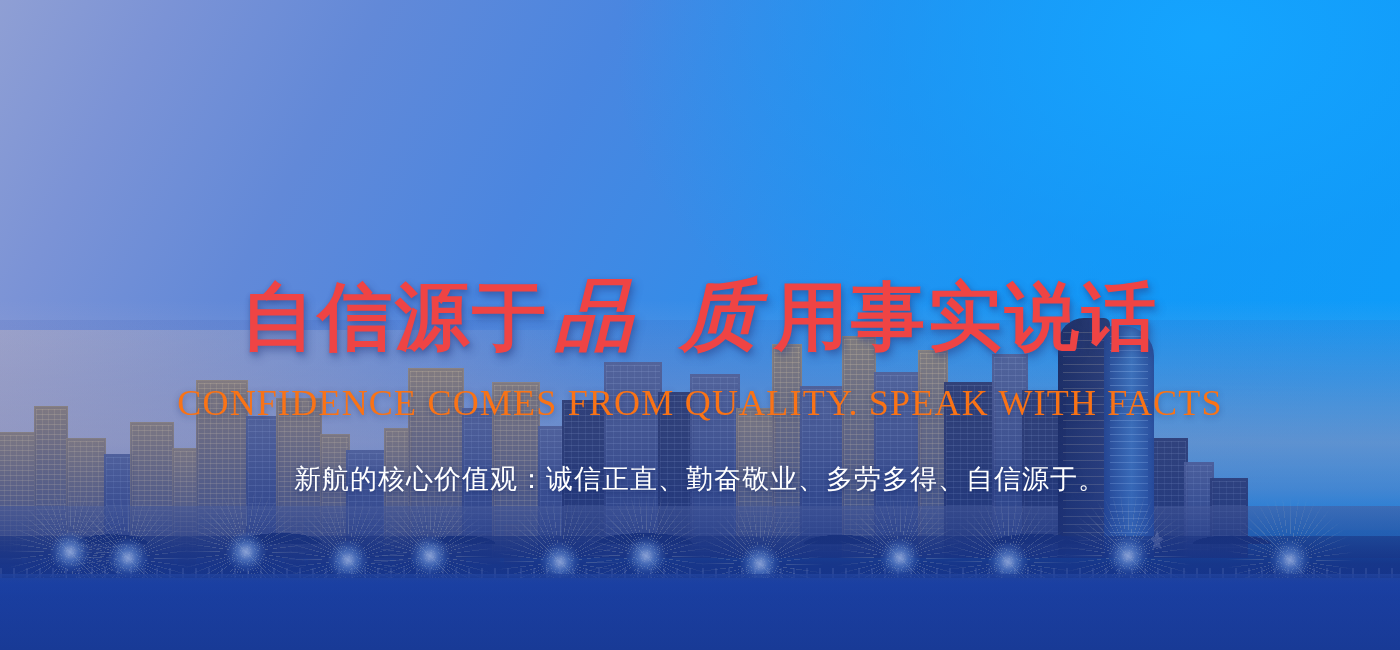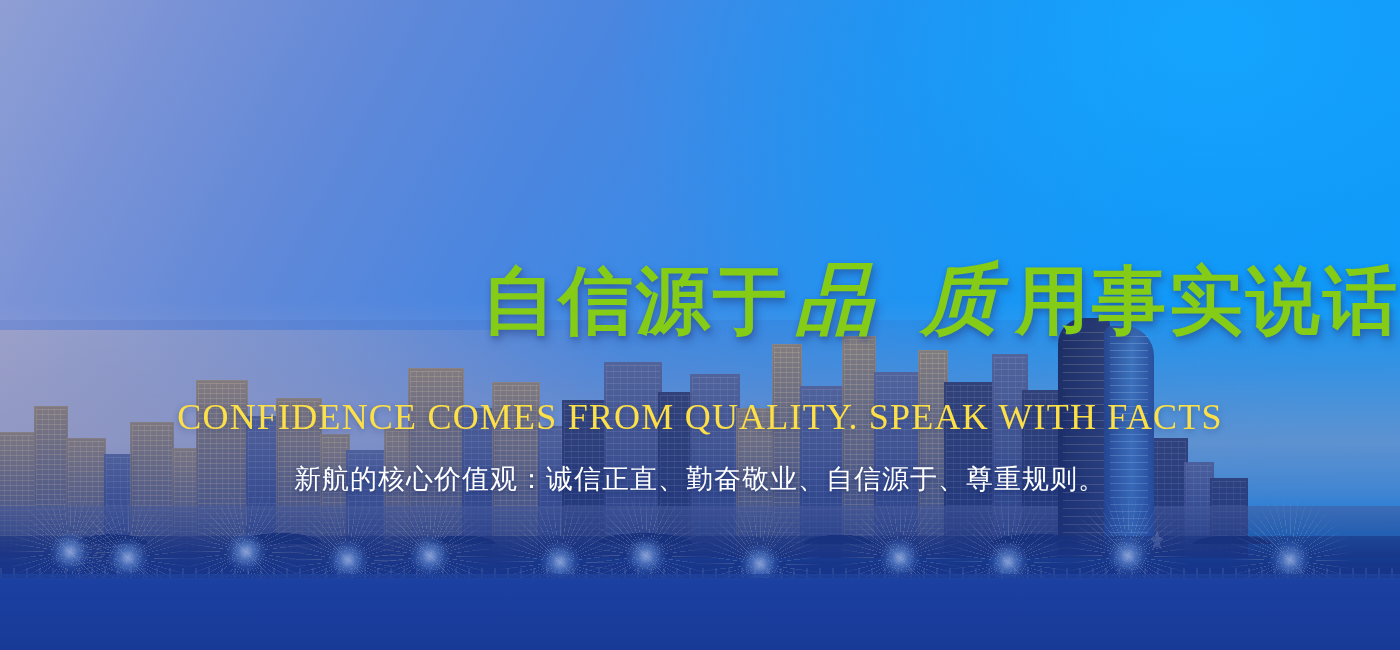--- a/index.html
+++ b/index.html
@@ -180,43 +180,43 @@
     position:absolute; top:157px; left:0; right:0;
     text-align:center;
     color:#ffffff;
     font-size:37px;
     font-weight:bold;
     letter-spacing:2px;
     text-shadow:0 2px 6px rgba(30,70,150,.45), 0 1px 2px rgba(20,60,140,.35);
   }
 
   .headline {
-    position:absolute; top:258px; left:0; right:0;
-    text-align:right;
-    color:#84cc16;
+    position:absolute; top:274px; left:0; right:0;
+    text-align:center;
+    color:#ef4444;
     font-size:74px;
     font-weight:bold;
     letter-spacing:3px;
     line-height:1.05;
     white-space:nowrap;
     text-shadow:3px 5px 9px rgba(40,60,130,.45), 0 2px 4px rgba(40,60,130,.30);
   }
   .headline .brush {
     font-family:"DejaVu Serif", serif;
     font-style:italic;
     font-weight:bold;
     font-size:78px;
     letter-spacing:10px;
     padding:0 6px;
   }
 
   .subtitle-en {
-    position:absolute; top:396px; left:0; right:0;
+    position:absolute; top:382px; left:0; right:0;
     text-align:center;
-    color:#fde047;
+    color:#f97316;
     font-family:"Liberation Serif", serif;
     font-size:36px;
     font-weight:normal;
     letter-spacing:1.2px;
     white-space:nowrap;
     text-shadow:0 2px 6px rgba(35,55,120,.45);
   }
 
   .tagline-cn {
     position:absolute; top:461px; left:0; right:0;
@@ -369,16 +369,16 @@
 
   <div class="content">
 
 
     <div class="headline">
       <span>自信源于</span><span class="brush">品 质</span><span>用事实说话</span>
     </div>
 
     <div class="subtitle-en">CONFIDENCE COMES FROM QUALITY. SPEAK WITH FACTS</div>
 
-    <div class="tagline-cn">新航的核心价值观：诚信正直、勤奋敬业、自信源于、尊重规则。</div>
+    <div class="tagline-cn">新航的核心价值观：诚信正直、勤奋敬业、多劳多得、自信源于。</div>
 
   </div>
 </div>
 
 </body></html>

